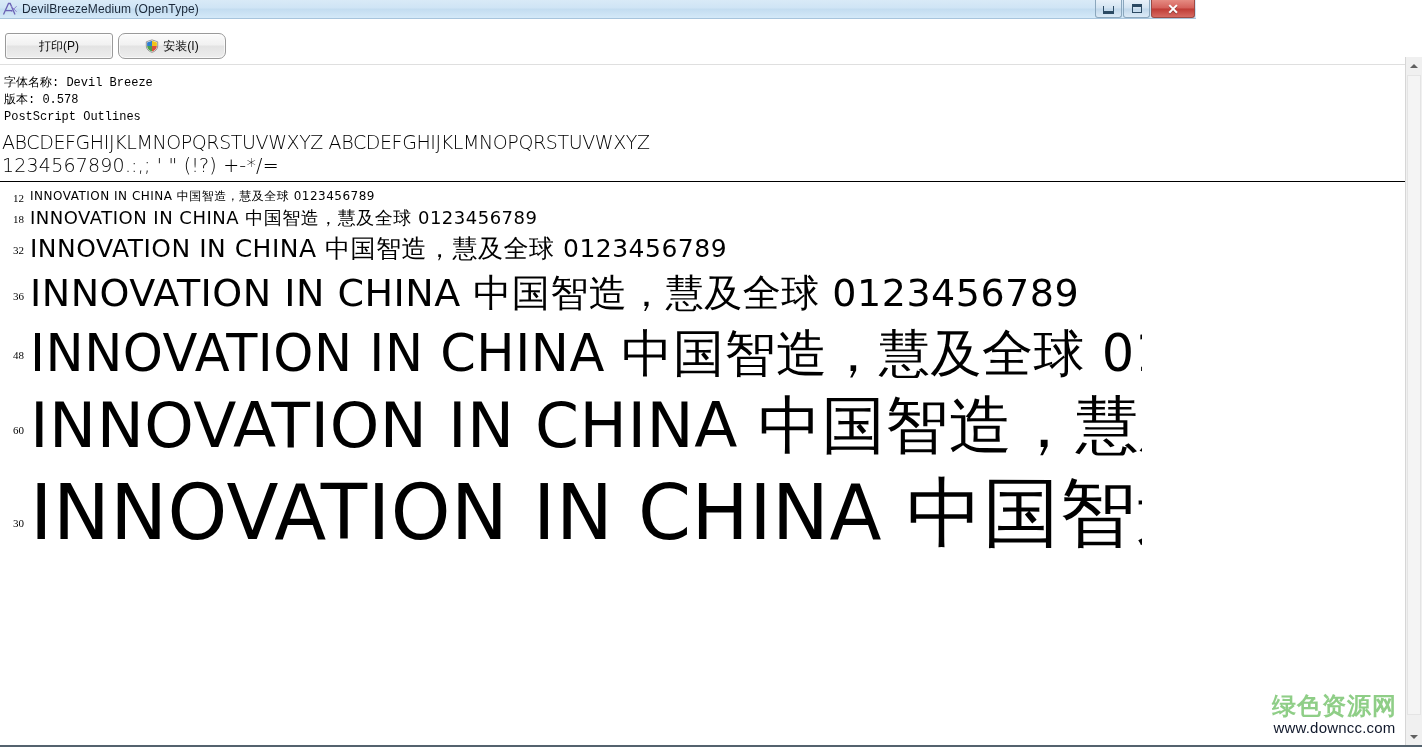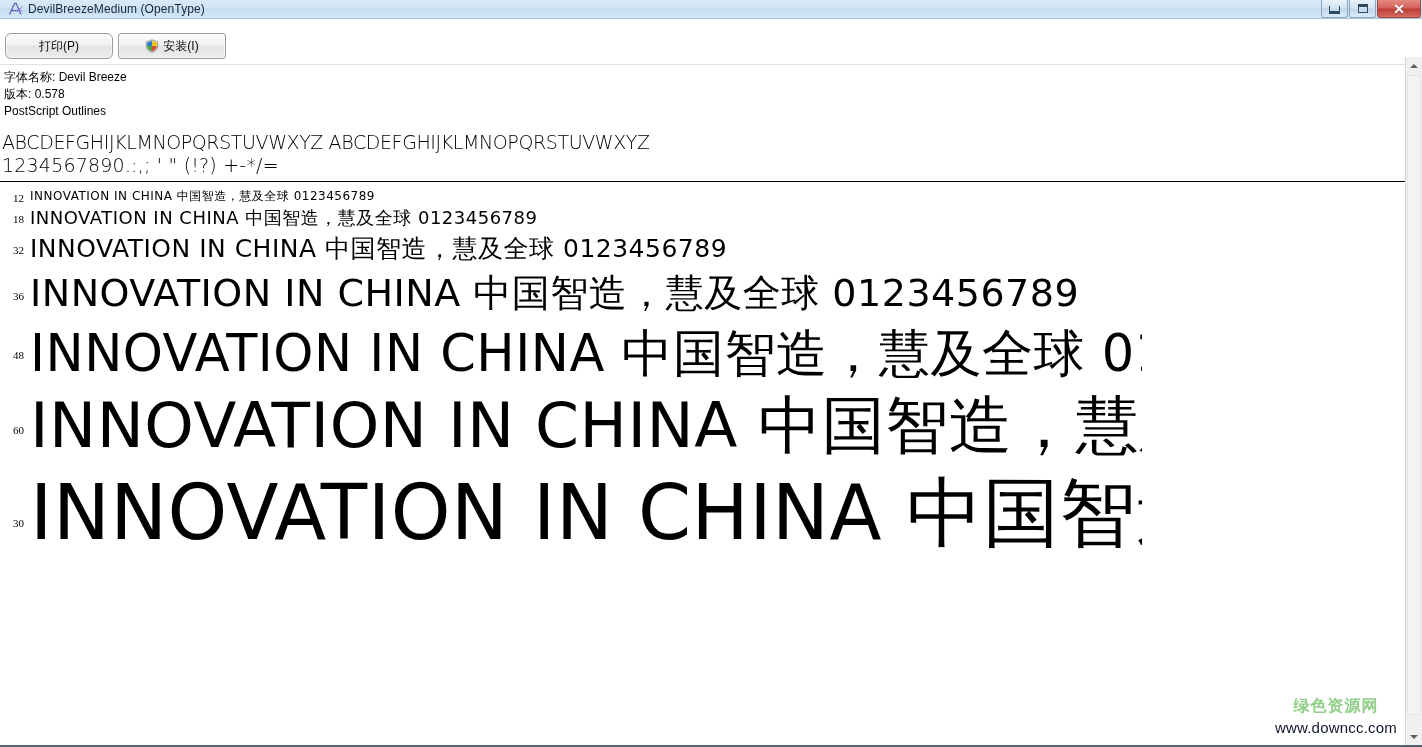--- a/index.html
+++ b/index.html
@@ -23,28 +23,27 @@
     background: #ffffff;
     box-sizing: border-box;
     border-bottom: 2px solid #54626e;
     overflow: hidden;
   }
 
   
   .titlebar {
     position: absolute;
     left: 0; top: 0;
-    width: 1422px;
+    width: 1196px;
     height: 19px;
     background: linear-gradient(to bottom, #d9eaf7 0%, #cfe4f5 45%, #c3dcf0 50%, #d4e9f8 100%);
     border-bottom: 1px solid #a7c4dc;
     display: flex;
     align-items: center;
     box-sizing: border-box;
-    padding-left: 6px;
   }
   .title-icon {
     width: 16px;
     height: 16px;
     margin-left: 2px;
     margin-right: 4px;
     flex: 0 0 auto;
     display: block;
   }
   .title-text {
@@ -123,35 +122,36 @@
     box-shadow: inset 0 0 0 1px rgba(255,255,255,.65);
     display: flex;
     align-items: center;
     justify-content: center;
     box-sizing: border-box;
     font-size: 12px;
     color: #0a0a0a;
     cursor: default;
     white-space: nowrap;
   }
-  .btn-print { left: 5px; width: 108px; border-radius: 6px; }
-  .btn-install { left: 118px; width: 108px; }
+  .btn-print { left: 5px; width: 108px; }
+  .btn-install { left: 118px; width: 108px; border-radius: 7px; }
   .shield {
     width: 14px; height: 14px;
     margin-right: 4px;
     flex: 0 0 auto;
     display: block;
   }
 
   
   .info {
     position: absolute;
     left: 4px;
-    top: 69px;
+    top: 75px;
     width: 900px;
+    font-family: Liberation Mono, monospace;
   }
   .info-line {
     font-size: 12px;
     color: #000000;
     line-height: 17px;
     white-space: nowrap;
   }
 
   
   .glyph-block {
@@ -265,21 +265,21 @@
 
   
   .watermark {
     position: absolute;
     right: 25px;
     bottom: 8px;
     text-align: center;
     user-select: none;
   }
   .wm-cn {
-    font-size: 16px;
+    font-size: 24px;
     font-weight: bold;
     color: #8fce87;
     line-height: 26px;
     letter-spacing: 1px;
   }
   .wm-url {
     font-size: 15px;
     color: #0f172a;
     line-height: 18px;
     letter-spacing: 0.2px;

